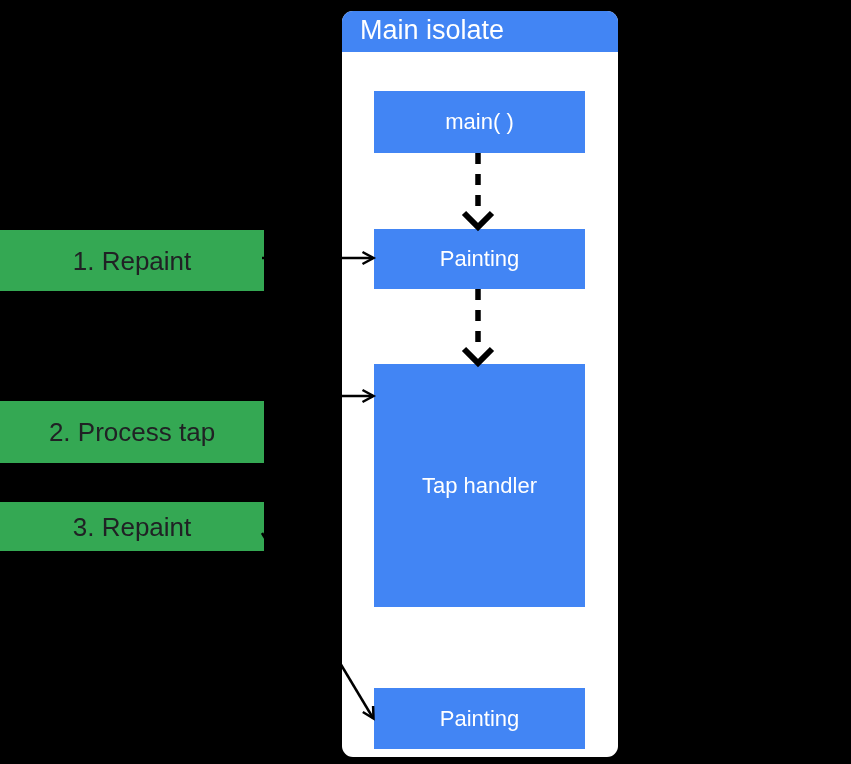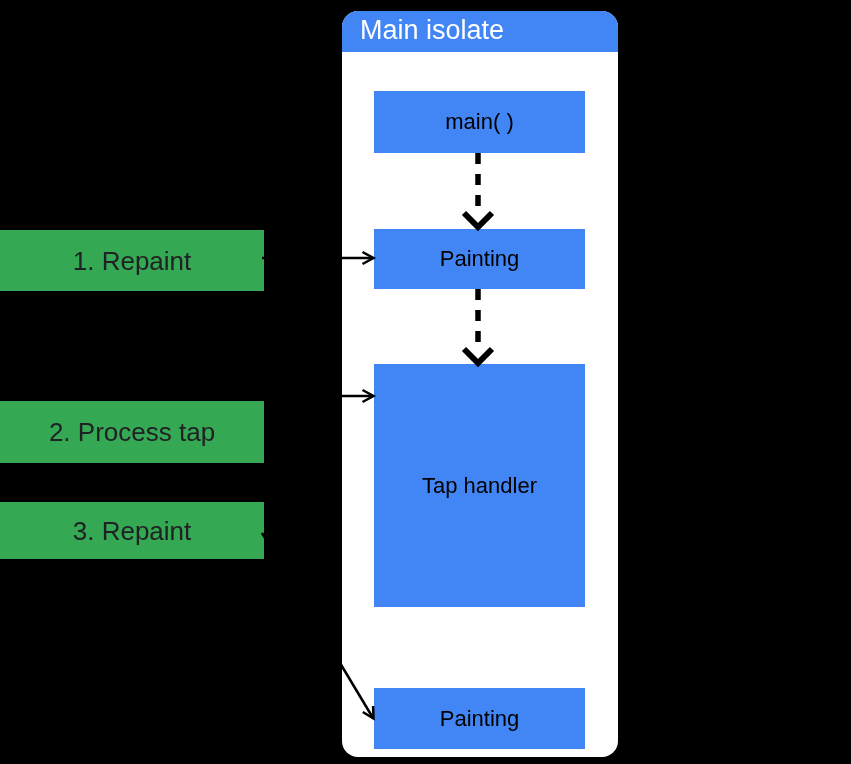--- a/index.html
+++ b/index.html
@@ -13,21 +13,21 @@
     position: relative;
     width: 851px; height: 764px;
     background: #000000;
   }
   
   .panel {
     position: absolute;
     left: 342px; top: 11px;
     width: 276px; height: 746px;
     background: #ffffff;
-    border-radius: 16px;
+    border-radius: 11px;
     overflow: hidden;
   }
   .panel-header {
     position: absolute;
     left: 0; top: 0;
     width: 100%; height: 41px;
     background: #4285f4;
     display: flex;
     align-items: center;
   }
@@ -42,21 +42,21 @@
   .node {
     position: absolute;
     left: 32px;
     width: 211px;
     background: #4285f4;
     display: flex;
     align-items: center;
     justify-content: center;
   }
   .node-label {
-    color: #000000;
+    color: #ffffff;
     font-size: 22px;
     line-height: 1;
     white-space: nowrap;
   }
   .node-main      { top: 80px;  height: 62px; }
   .node-painting1 { top: 218px; height: 60px; }
   .node-tap       { top: 353px; height: 243px; }
   .node-painting2 { top: 677px; height: 61px; }
 
   
@@ -70,21 +70,21 @@
     justify-content: center;
   }
   .step-label {
     color: #202124;
     font-size: 26px;
     line-height: 1;
     white-space: nowrap;
   }
   .step-1 { top: 230px; height: 61px; }
   .step-2 { top: 366px; height: 62px; margin-top: 35px; }
-  .step-3 { top: 502px; height: 57px; }
+  .step-3 { top: 502px; height: 49px; }
 
   
   .arrow-layer {
     position: absolute;
     left: 0; top: 0;
     width: 851px; height: 764px;
     pointer-events: none;
   }
 </style>
 </head>

